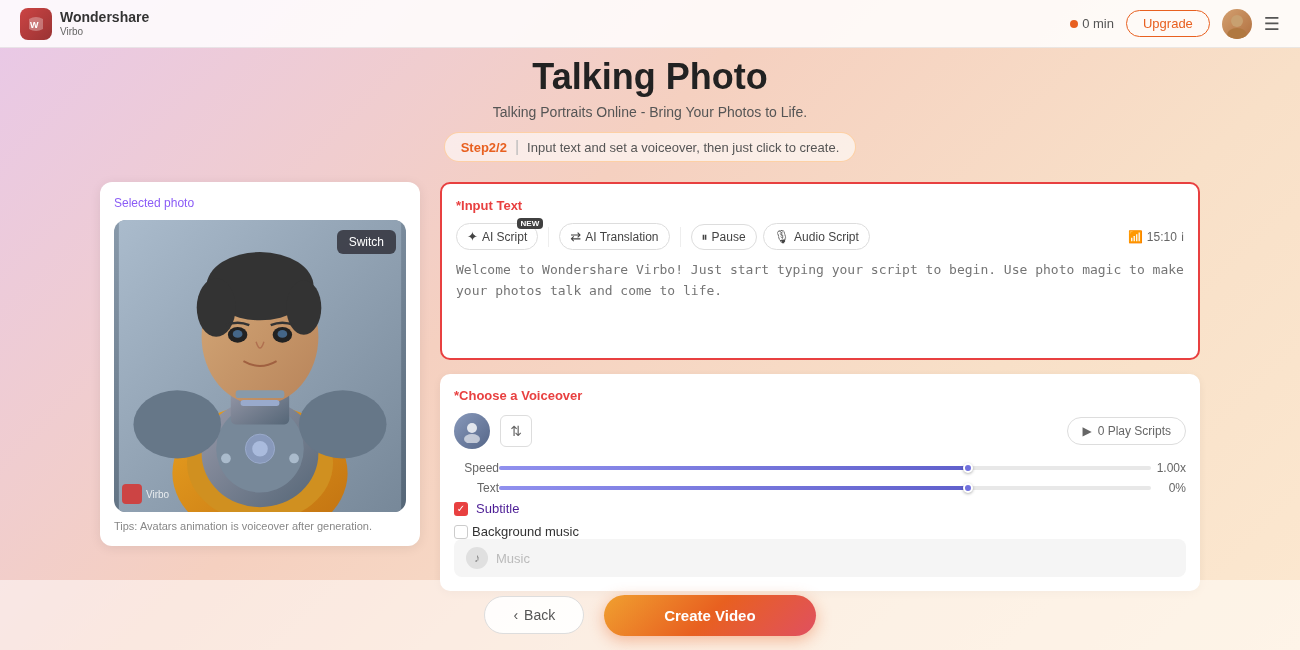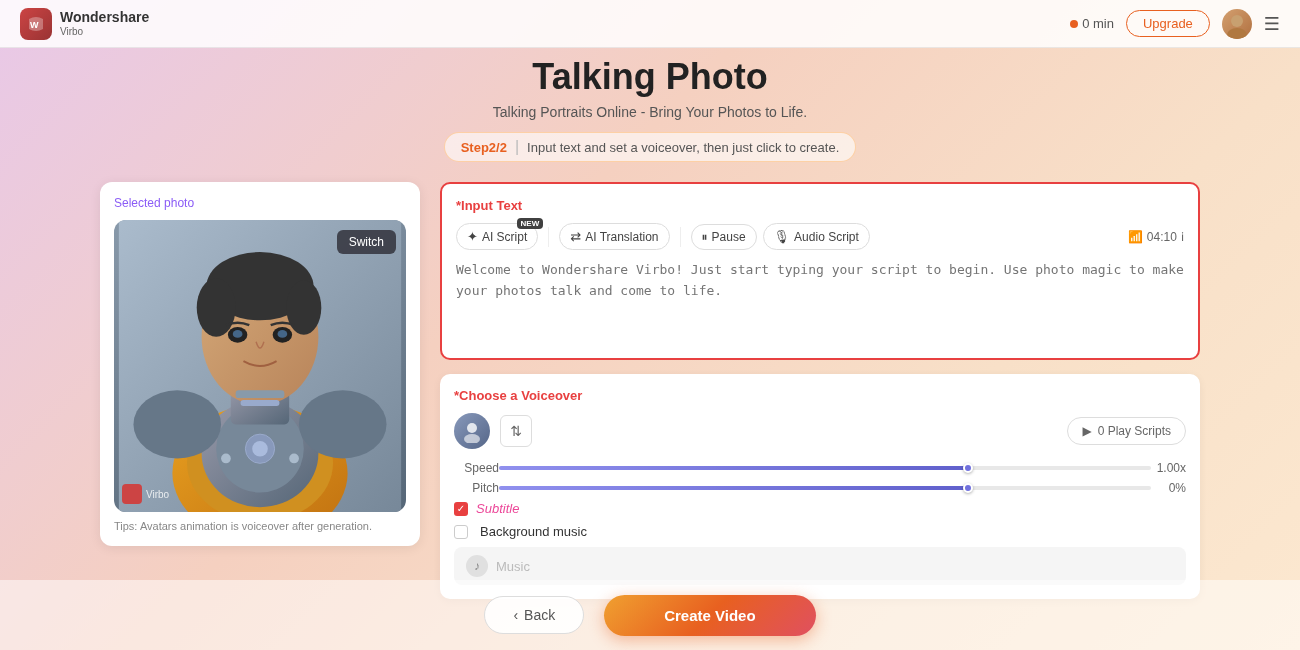--- a/index.html
+++ b/index.html
@@ -333,29 +333,27 @@
     }
     .checkbox-red {
       width: 14px; height: 14px;
       background: #e84040;
       border-radius: 3px;
       display: flex; align-items: center; justify-content: center;
       color: white; font-size: 10px;
     }
     .subtitle-label {
       font-size: 13px;
-      color: #ec4899;
+      color: #4c1d95;
       font-weight: 500;
-      font-style: italic;
     }
     .music-row {
       display: flex;
       align-items: center;
-      gap: 12px;
-      margin-bottom: 8px;
+      gap: 4px;
     }
     .checkbox-empty {
       width: 14px; height: 14px;
       border: 1.5px solid #ccc;
       border-radius: 3px;
     }
     .music-label {
       font-size: 13px;
       color: #333;
     }
@@ -553,21 +551,21 @@
           <button class="pause-btn">
             <span>⏸</span>
             <span>Pause</span>
           </button>
           <button class="tool-btn">
             <span class="tool-icon">🎙</span>
             <span>Audio Script</span>
           </button>
           <div class="timer-display">
             <span>📶</span>
-            <span>04:10</span>
+            <span>15:10</span>
             <span>ℹ</span>
           </div>
         </div>
         <textarea class="text-area" placeholder="Welcome to Wondershare Virbo! Just start typing your script to begin. Use photo magic to make your photos talk and come to life." style=""></textarea>
       </div>
 
       <div class="voiceover-section">
         <div class="section-title">
           <span>*</span><span>Choose a Voiceover</span>
         </div>
@@ -590,21 +588,21 @@
         <div class="slider-row">
           <span class="slider-label">Speed</span>
           <div class="slider-track">
             <div class="slider-fill" style="width:72%;"></div>
             <div class="slider-thumb" style="left:72%;"></div>
           </div>
           <span class="slider-value">1.00x</span>
         </div>
 
         <div class="slider-row">
-          <span class="slider-label">Pitch</span>
+          <span class="slider-label">Text</span>
           <div class="slider-track">
             <div class="slider-fill" style="width:72%;"></div>
             <div class="slider-thumb" style="left:72%;"></div>
           </div>
           <span class="slider-value">0%</span>
         </div>
 
 
         <div class="subtitle-row">
           <div class="checkbox-red">✓</div>

